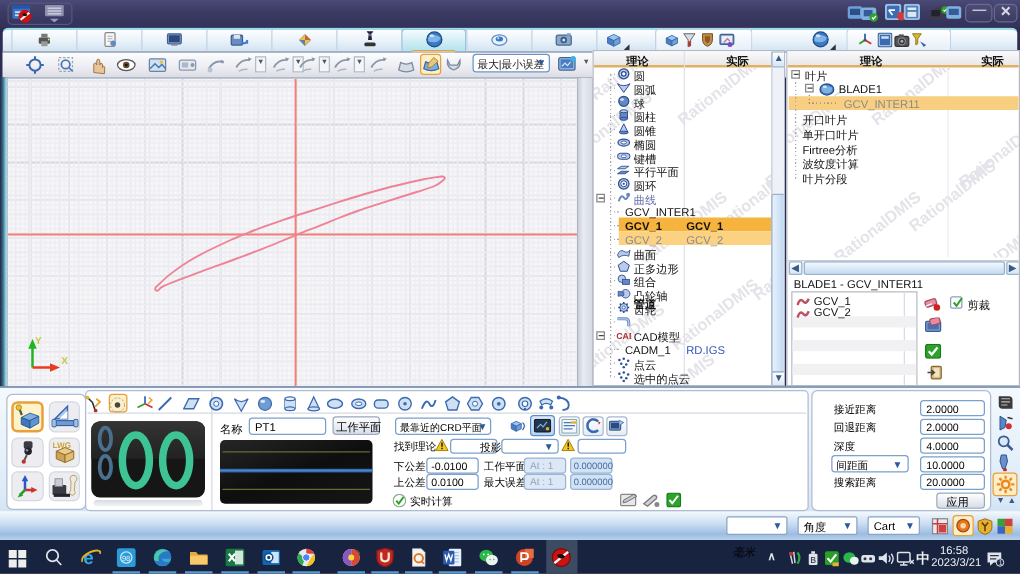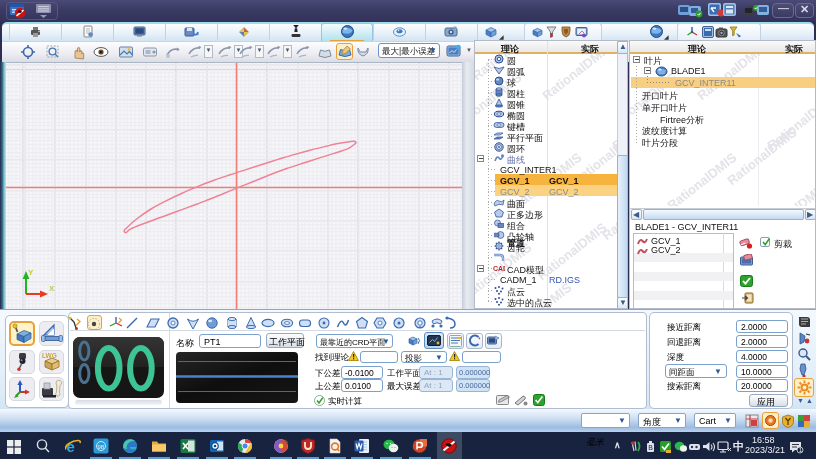--- a/index.html
+++ b/index.html
@@ -507,21 +507,21 @@
         <ellipse cx="6.5" cy="5.5" rx="5.5" ry="4.5" fill="#4a7fc8" stroke="#24508e"></ellipse>
         <path d="M2 4.2 q4.5-2.6 9 0 l-1 3.4 q-3.5 2 -7 0 Z" fill="#7fb0e2"></path>
         <ellipse cx="4.8" cy="3.4" rx="1.7" ry="1" fill="#d8e8f8"></ellipse>
       </svg>
     <div class="tx" style="left:41px;top:25px;">BLADE1</div>
     <div class="abs" style="left:17px;top:34px;width:1px;height:8px;background:repeating-linear-gradient(0deg,#888 0,#888 1px,transparent 1px,transparent 3px);"></div>
     <div class="abs" style="left:17px;top:41px;width:22px;height:1px;background:repeating-linear-gradient(90deg,#888 0,#888 1px,transparent 1px,transparent 3px);"></div>
     <div class="tx" style="left:45px;top:37px;color:#8a8a8a;">GCV_INTER11</div>
     <div class="tx" style="left:12px;top:49px;">开口叶片</div>
     <div class="tx" style="left:12px;top:61px;">单开口叶片</div>
-    <div class="tx" style="left:12px;top:73px;margin-left:18px;">Firtree分析</div>
+    <div class="tx" style="left:12px;top:73px;">Firtree分析</div>
     <div class="tx" style="left:12px;top:84px;">波纹度计算</div>
     <div class="tx" style="left:12px;top:96px;">叶片分段</div>
     <div class="abs" style="left:6px;top:47px;width:1px;height:55px;background:repeating-linear-gradient(0deg,#aaa 0,#aaa 1px,transparent 1px,transparent 3px);"></div>
 
     <div class="abs" style="left:0;top:167px;width:187px;height:12px;background:#eef2f8;border-top:1px solid #c8ccd4;"></div>
     <div class="abs" style="left:1px;top:168px;width:11px;height:11px;background:linear-gradient(#fdfeff,#d8e6f6);border:1px solid #9ab2cc;border-radius:2px;"></div>
     <div class="tx" style="left:3px;top:169px;font-size:8px;color:#3a5a88;">◀</div>
     <div class="abs" style="left:13px;top:168px;width:161px;height:11px;background:linear-gradient(#f4f9ff,#c4daf2);border:1px solid #9ab2cc;border-radius:2px;"></div>
     <div class="abs" style="left:175px;top:168px;width:11px;height:11px;background:linear-gradient(#fdfeff,#d8e6f6);border:1px solid #9ab2cc;border-radius:2px;"></div>
     <div class="tx" style="left:177px;top:169px;font-size:8px;color:#3a5a88;">▶</div>
@@ -766,21 +766,21 @@
   <div class="abs" style="left:178px;top:391px;width:118px;height:1px;background:#6a6a32;"></div>
 
   <div class="tx" style="left:315px;top:352px;font-size:8.5px;">找到理论</div>
   <svg class="abs" style="left:348px;top:351px" width="11" height="10" viewBox="0 0 11 10">
       <path d="M5.5 0.5 L10.5 9.5 H0.5 Z" fill="#f4c81e" stroke="#a08000" stroke-width="0.8"></path>
       <rect x="5" y="3" width="1.2" height="3.4" fill="#222"></rect>
       <rect x="5" y="7.2" width="1.2" height="1.2" fill="#222"></rect>
     </svg>
   <div class="abs" style="left:360px;top:351px;width:38px;height:12px;background:#fff;border:1px solid #7aa0cc;border-radius:3px;"></div>
   <div class="abs" style="left:401px;top:351px;width:46px;height:12px;background:#fff;border:1px solid #7aa0cc;border-radius:3px;"></div>
-  <div class="tx" style="left:405px;top:353px;font-size:8.5px;">投影</div>
+  <div class="tx" style="left:384px;top:353px;font-size:8.5px;">投影</div>
   <div class="tx" style="left:435px;top:353px;font-size:8px;color:#2a5a9a;">▼</div>
   <svg class="abs" style="left:449px;top:351px" width="11" height="10" viewBox="0 0 11 10">
       <path d="M5.5 0.5 L10.5 9.5 H0.5 Z" fill="#f4c81e" stroke="#a08000" stroke-width="0.8"></path>
       <rect x="5" y="3" width="1.2" height="3.4" fill="#222"></rect>
       <rect x="5" y="7.2" width="1.2" height="1.2" fill="#222"></rect>
     </svg>
   <div class="abs" style="left:462px;top:351px;width:39px;height:12px;background:#fff;border:1px solid #7aa0cc;border-radius:3px;"></div>
 
   <div class="tx" style="left:315px;top:368px;font-size:8.5px;">下公差</div>
   <div class="abs" style="left:341px;top:366px;width:42px;height:13px;background:#fff;border:1px solid #7aa0cc;border-radius:3px;"></div>

